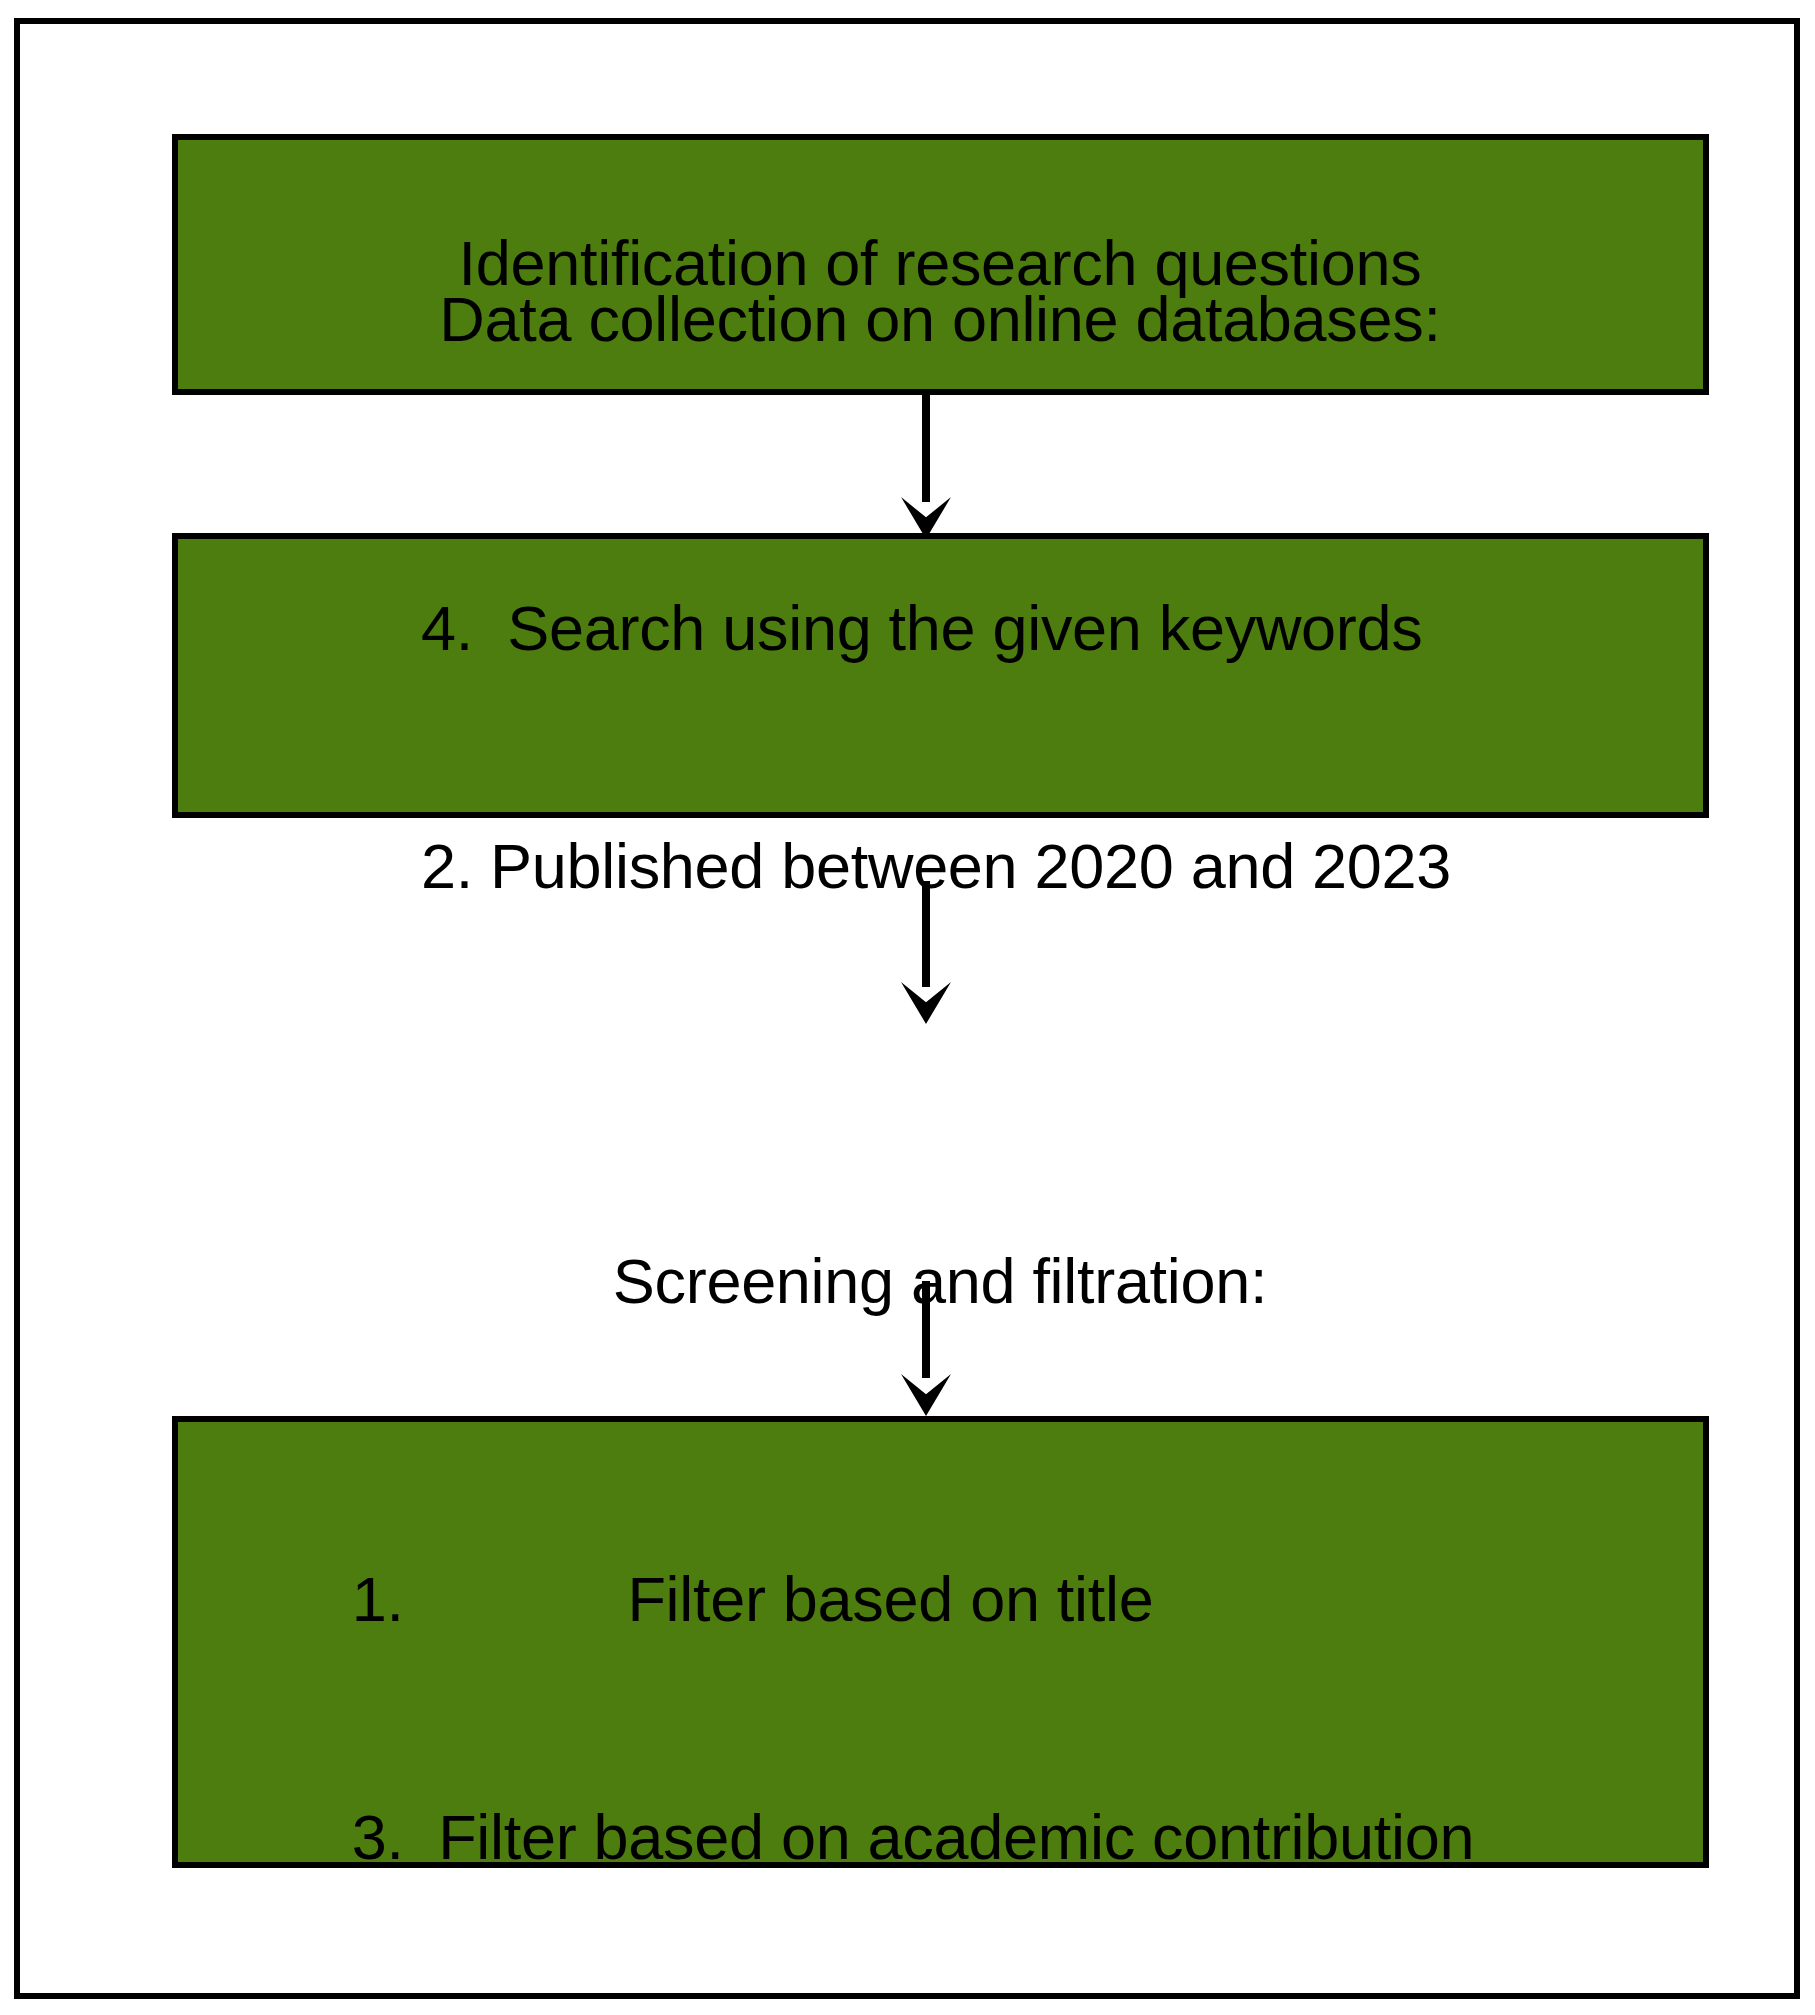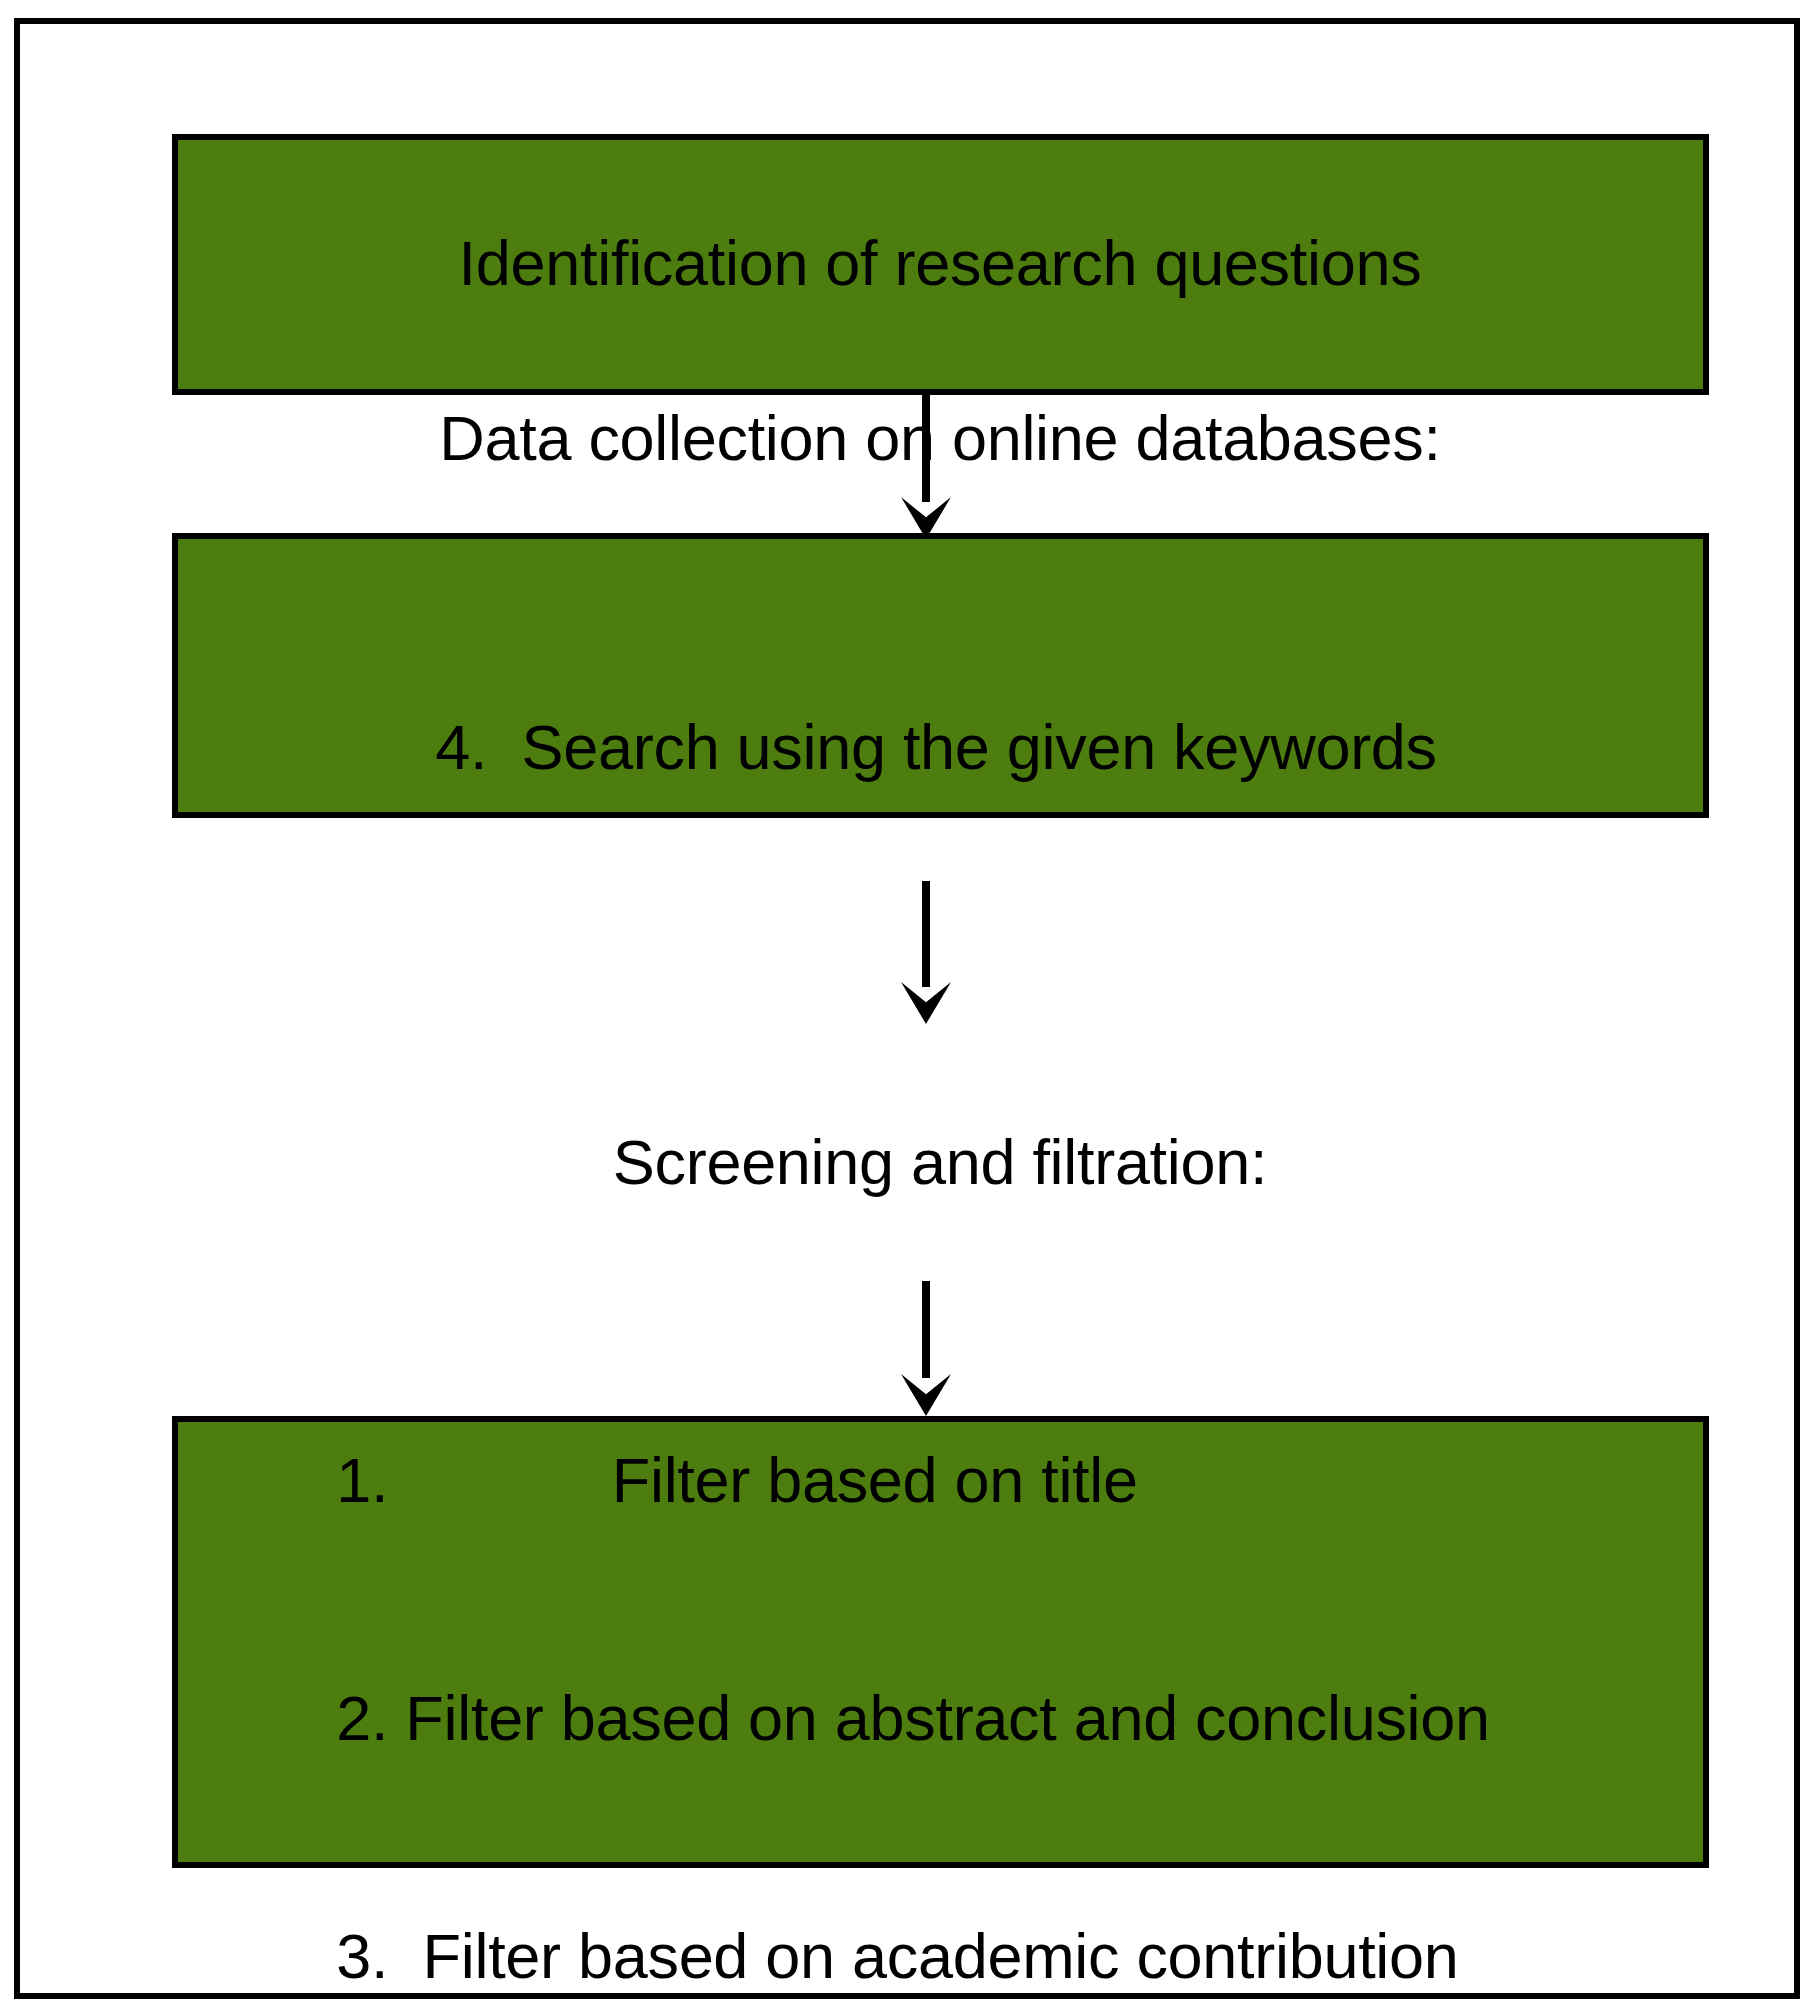--- a/index.html
+++ b/index.html
@@ -125,20 +125,21 @@
     <div class="arrowhead" id="arrowhead-1">
       <svg viewBox="0 0 74 62" xmlns="http://www.w3.org/2000/svg">
         <polygon points="0,0 37,62 74,0 37,30" fill="#000000"></polygon>
       </svg>
     </div>
 
     <div class="flow-box" id="box-2">
       <div class="box-heading">Data collection on online databases:</div>
       <ul class="box-list">
         <li>4.  Search using the given keywords</li>
+        <li>2. Published between 2020 and 2023</li>
       </ul>
     </div>
 
     <div class="connector" id="connector-2"></div>
     <div class="arrowhead" id="arrowhead-2">
       <svg viewBox="0 0 74 62" xmlns="http://www.w3.org/2000/svg">
         <polygon points="0,0 37,62 74,0 37,30" fill="#000000"></polygon>
       </svg>
     </div>
 
@@ -147,20 +148,19 @@
     <div class="arrowhead" id="arrowhead-3">
       <svg viewBox="0 0 74 62" xmlns="http://www.w3.org/2000/svg">
         <polygon points="0,0 37,62 74,0 37,30" fill="#000000"></polygon>
       </svg>
     </div>
 
     <div class="flow-box" id="box-4">
       <div class="box-heading">Screening and filtration:</div>
       <ul class="box-list">
         <li>1.             Filter based on title</li>
-        <li>2. Filter based on abstract and conclusion</li>
         <li>3.  Filter based on academic contribution</li>
       </ul>
     </div>
 
   </div>
 </div>
 
 
 </body></html>

